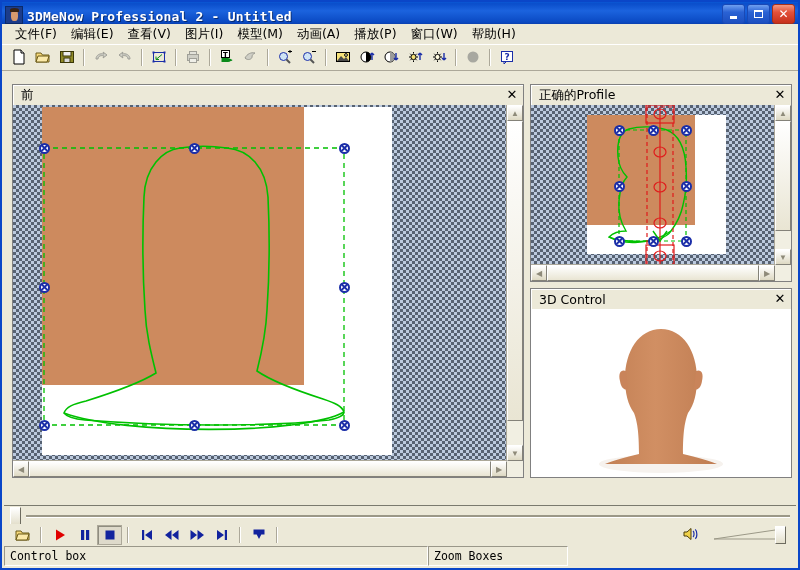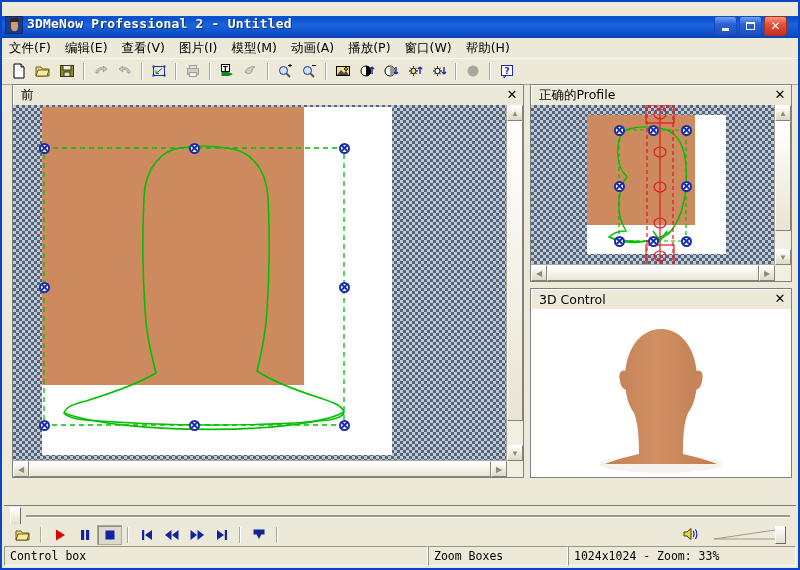--- a/index.html
+++ b/index.html
@@ -2,44 +2,44 @@
 <html><head>
 <meta charset="utf-8">
 <style>
   html,body{margin:0;padding:0;background:#5b83c4;}
   body{width:800px;height:570px;overflow:hidden;
        font-family:"Liberation Sans","DejaVu Sans",sans-serif;font-size:12px;}
   .app{position:relative;width:800px;height:570px;box-sizing:border-box;
        border:2px solid #0a46c8;background:#ece9d8;overflow:hidden;}
 
   
-  .titlebar{height:22px;display:flex;align-items:flex-start;
+  .titlebar{height:22px;display:flex;align-items:flex-end;
     background:linear-gradient(180deg,#0a57d4 0%,#0a4ecb 8%,#1b63de 40%,#0a49c2 92%,#0a3fae 100%);
-    padding:0 10px 0 3px;margin-top:14px;}
+    padding:0 2px 0 3px;}
   .title-icon{width:16px;height:16px;margin-right:4px;position:relative;flex:0 0 auto;
     background:#1c3c8a;border:1px solid #0a2a6a;overflow:hidden;}
   .title-icon .face{position:absolute;left:5px;top:2px;width:7px;height:12px;
     background:#d79a6e;border-radius:45% 45% 40% 40%;}
   .title-icon .hair{position:absolute;left:4px;top:1px;width:9px;height:4px;background:#3a2414;border-radius:50% 50% 0 0;}
   .title-text{color:#fff;font-weight:bold;font-size:13px;letter-spacing:.2px;
     font-family:"DejaVu Sans Mono","Liberation Mono",monospace;
     text-shadow:1px 1px 0 rgba(0,0,0,.45);white-space:nowrap;}
   .winbtns{margin-left:auto;display:flex;gap:2px;padding-right:1px;}
   .wbtn{width:21px;height:18px;border:1px solid #1a49b5;border-radius:3px;
     display:flex;align-items:center;justify-content:center;
     background:linear-gradient(180deg,#6f9ff0,#2a62d4 40%,#1c4fc0);
     color:#fff;font-size:10px;line-height:1;position:relative;}
   .wbtn.close{background:linear-gradient(180deg,#f59880,#e2513a 40%,#c6301b);border-color:#a8301a;}
   .wbtn i{display:block;font-style:normal;}
   .min-g{width:7px;height:3px;background:#fff;margin-top:6px;}
   .max-g{width:9px;height:8px;border:1px solid #fff;border-top-width:2px;box-sizing:border-box;}
   .cls-g{font-weight:bold;font-size:12px;font-family:"DejaVu Sans",sans-serif;line-height:10px;}
 
   
-  .menubar{height:20px;background:#ece9d8;display:flex;align-items:center;
+  .menubar{height:20px;background:#ece9d8;display:flex;align-items:center;padding-left:6px;
     border-bottom:0;}
   .menu-item{padding:2px 7px;font-size:12.5px;color:#000;white-space:nowrap;
     font-family:"DejaVu Sans","Liberation Sans",sans-serif;}
 
   
   .toolbar{height:26px;background:#ece9d8;display:flex;align-items:center;padding-left:5px;
     border-bottom:1px solid #aca899;box-shadow:inset 0 1px 0 #fff;}
   .tbtn{width:24px;height:22px;display:flex;align-items:center;justify-content:center;
     border:1px solid transparent;box-sizing:border-box;}
   .tsep{width:1px;height:17px;background:#aca899;border-right:1px solid #fff;margin:0 4px;}
@@ -507,16 +507,15 @@
           <path d="M0 10 L68 0 L68 10 Z" fill="none" stroke="#9b9887" stroke-width="1"></path>
         </svg>
         <div class="volthumb"></div>
       </div>
     </div>
   </div>
 
   <div class="statusbar">
     <div class="scell s1">Control box</div>
     <div class="scell s2">Zoom Boxes</div>
-    <div class="scell s3">1024x1024 - Zoom: 33%</div>
   </div>
 
 </div>
 
 </body></html>

